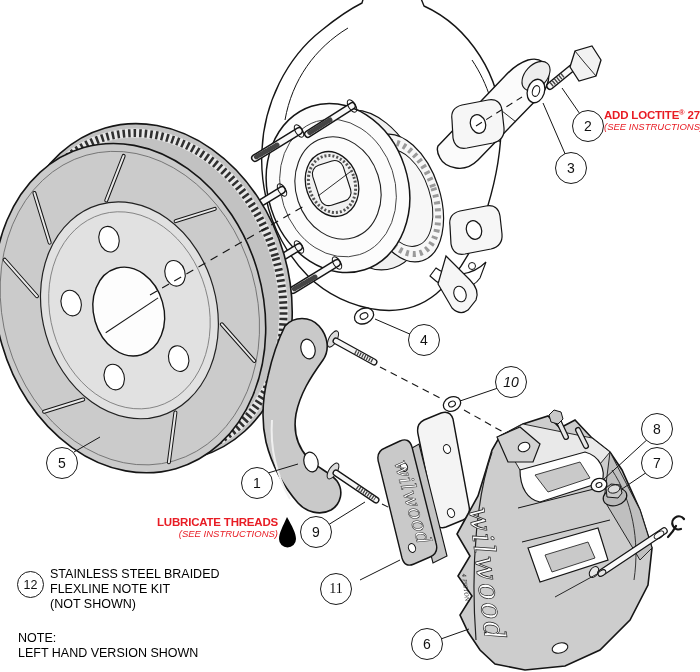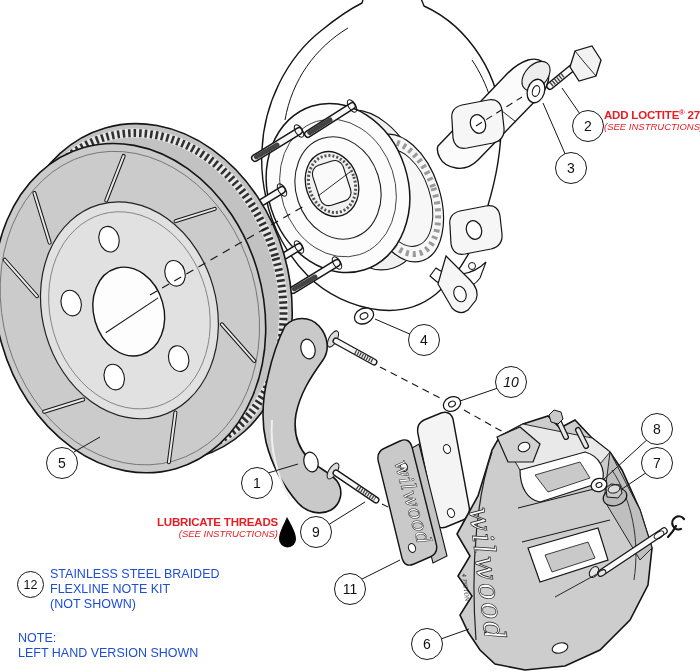--- a/index.html
+++ b/index.html
@@ -8,21 +8,21 @@
   svg{position:absolute;left:0;top:0;}
   .callout{position:absolute;box-sizing:border-box;width:32px;height:32px;border:1.5px solid #1a1a1a;
            border-radius:50%;background:#fff;display:flex;align-items:center;justify-content:center;
            font-size:14px;color:#111;}
   .callout.small{width:27px;height:27px;font-size:12.5px;text-align:center;}
   .red-note{position:absolute;color:#e81c24;line-height:12px;}
   .red-note .l1{font-weight:bold;font-size:11.5px;letter-spacing:-0.2px;white-space:nowrap;}
   .red-note .l2{font-style:italic;font-size:9.5px;white-space:nowrap;}
   .sup{font-size:7.5px;vertical-align:4px;}
   .right-align{text-align:right;}
-  .black-note{position:absolute;font-size:12.5px;line-height:15px;color:#1d4ed8;white-space:nowrap;}
+  .black-note{position:absolute;font-size:12.5px;line-height:15px;color:#000000;white-space:nowrap;}
   .logo-text{font-family:"DejaVu Serif",serif;font-style:italic;}
 </style>
 </head>
 <body>
 
 <div class="stage">
 
 <svg width="700" height="672" viewBox="0 0 700 672">
 
   <g>
@@ -305,16 +305,16 @@
 <div class="callout" style="left:241px;top:467px;">1</div>
 <div class="callout" style="left:572px;top:110px;">2</div>
 <div class="callout" style="left:555px;top:152px;">3</div>
 <div class="callout" style="left:408px;top:324px;">4</div>
 <div class="callout" style="left:46px;top:447px;">5</div>
 <div class="callout" style="left:411px;top:628px;">6</div>
 <div class="callout" style="left:641px;top:447px;">7</div>
 <div class="callout" style="left:641px;top:413px;">8</div>
 <div class="callout" style="left:300px;top:516px;">9</div>
 <div class="callout" style="left:495px;top:366px;font-style:italic;">10</div>
-<div class="callout" style="left:334px;top:573px;">11</div>
+<div class="callout" style="left:320px;top:573px;font-family:Liberation Serif, serif;">11</div>
 <div class="callout small" style="left:17px;top:571px;">12</div>
 
 </div>
 
 </body></html>

